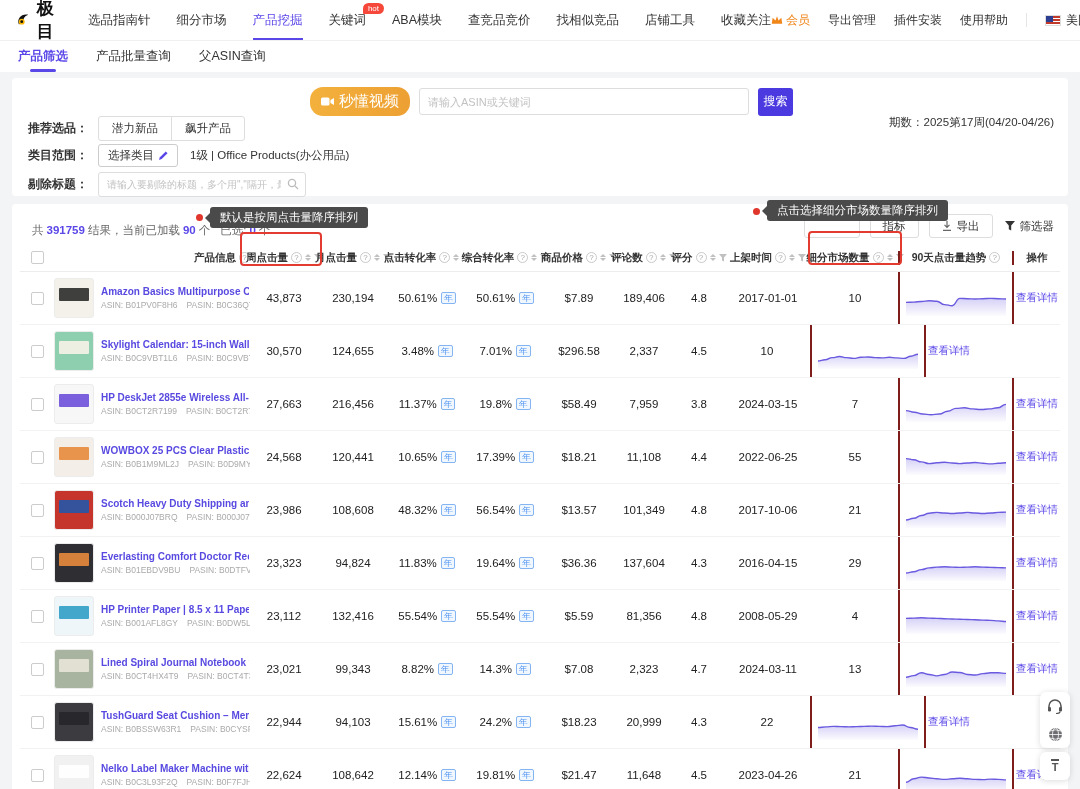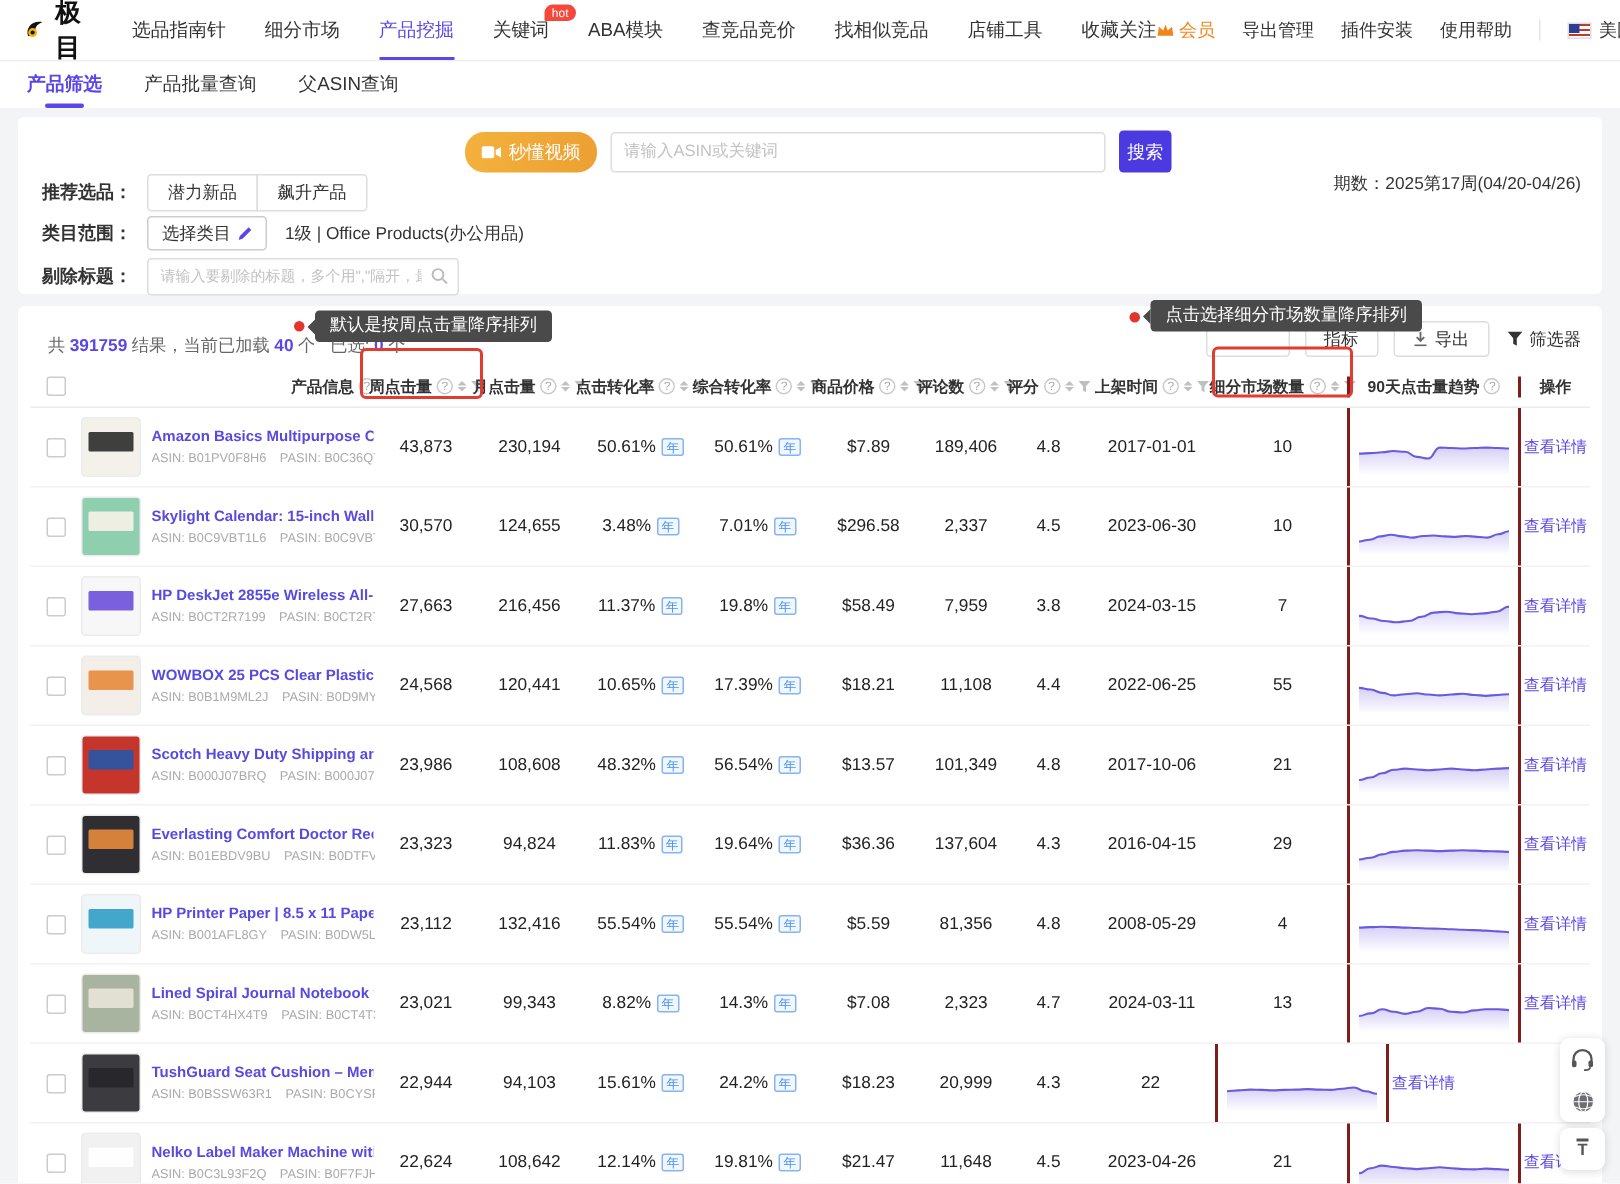--- a/index.html
+++ b/index.html
@@ -23,21 +23,21 @@
 
   
   .subtabs{height:32px;background:#fff;border-top:1px solid #f0f0f0;display:flex;gap:28px;padding:0 18px;font-size:12.5px}
   .subtab{position:relative;height:32px;line-height:30px;cursor:pointer}
   .subtab.active{color:#5a47e8;font-weight:bold}
   .subtab.active:after{content:"";position:absolute;left:50%;transform:translateX(-50%);bottom:1px;width:26px;height:3px;border-radius:2px;background:#5a47e8}
 
   
   .filter-card{position:absolute;left:12px;right:12px;top:78px;height:118px;background:#fff;border-radius:4px}
   .f-search{position:absolute;left:298px;top:9px;display:flex;align-items:center;gap:9px}
-  .video-btn{display:flex;align-items:center;gap:5px;background:linear-gradient(90deg,#f3b13c,#eda033);color:#fff;font-size:12px;border:none;border-radius:13px;padding:5px 11px;cursor:pointer}
+  .video-btn{display:flex;align-items:center;gap:5px;background:linear-gradient(90deg,#f3b13c,#eda033);color:#fff;font-size:15px;border:none;border-radius:13px;padding:5px 11px;cursor:pointer}
   .search-input{width:330px;height:27px;border:1px solid #ddd;border-radius:3px;font-size:11px;padding:0 8px;color:#333;outline:none}
   .search-input::placeholder{color:#c2c2c2}
   .search-btn{width:35px;height:28px;background:#4a3ae0;color:#fff;border:none;border-radius:3px;font-size:12px;cursor:pointer}
   .f-period{position:absolute;right:14px;top:37px;font-size:11.5px;color:#333}
   .f-row{position:absolute;left:16px;display:flex;align-items:center;font-size:12px}
   .f-label{font-weight:bold;color:#333;margin-right:10px}
   .seg-btn{border:1px solid #ddd;background:#fff;padding:4px 13px;font-size:11.5px;color:#333;cursor:pointer}
   .seg-btn:first-of-type{border-radius:3px 0 0 3px}
   .seg-btn+.seg-btn{margin-left:-1px;border-radius:0 3px 3px 0}
   .cat-btn{border:1px solid #ccc;background:#fff;border-radius:3px;padding:3px 9px;font-size:11.5px;color:#333;display:flex;align-items:center;gap:5px;cursor:pointer}
@@ -182,21 +182,21 @@
           <circle cx="5" cy="5" r="3.6" fill="none" stroke="#bbb" stroke-width="1.3"></circle>
           <line x1="8" y1="8" x2="11" y2="11" stroke="#bbb" stroke-width="1.3"></line>
         </svg>
     </span>
   </div>
 </div>
 
 <div class="table-card">
   <div class="toolbar">
     <div class="stats">
-      <span>共</span><b>391759</b><span>结果，当前已加载</span><b>40</b><span>个</span><span class="gap">已选:</span><b>0</b><span>个</span>
+      <span>共</span><b>391759</b><span>结果，当前已加载</span><b>90</b><span>个</span><span class="gap">已选:</span><b>0</b><span>个</span>
     </div>
     <div class="tb-btns">
       <button class="tb-btn covered"></button>
       <button class="tb-btn">指标</button>
       <button class="tb-btn">
         <svg width="10" height="10" viewBox="0 0 10 10">
             <path d="M5,0 V6 M2.5,3.8 L5,6.3 L7.5,3.8" stroke="#666" stroke-width="1.2" fill="none"></path>
             <line x1="1" y1="9.3" x2="9" y2="9.3" stroke="#666" stroke-width="1.2"></line>
           </svg>
         <span>导出</span>
@@ -382,21 +382,20 @@
             </span>
           </span>
         </div>
         <div class="td" style="width:68px">30,570</div>
         <div class="td" style="width:70px">124,655</div>
         <div class="td" style="width:78px">3.48%<span class="yb">年</span></div>
         <div class="td" style="width:78px">7.01%<span class="yb">年</span></div>
         <div class="td" style="width:70px">$296.58</div>
         <div class="td" style="width:60px">2,337</div>
         <div class="td" style="width:50px">4.5</div>
-        <div class="td" style="width:88px">2023-06-30</div>
         <div class="td" style="width:86px">10</div>
         <div class="td sep" style="width:114px">
           <svg width="100" height="36" viewBox="0 0 100 36">
             <defs>
               <linearGradient id="g1" x1="0" y1="0" x2="0" y2="1">
                 <stop offset="0" stop-color="#6a5ae0" stop-opacity="0.28"></stop>
                 <stop offset="1" stop-color="#6a5ae0" stop-opacity="0.02"></stop>
               </linearGradient>
             </defs>
             <path d="M0.0,28.0 C3.5,28.0 3.5,26.8 7.1,26.8 C10.7,26.8 10.7,24.6 14.3,24.6 C17.9,24.6 17.9,23.5 21.4,23.5 C25.0,23.5 25.0,24.6 28.6,24.6 C32.2,24.6 32.2,25.4 35.7,25.4 C39.3,25.4 39.3,24.3 42.9,24.3 C46.5,24.3 46.5,24.0 50.0,24.0 C53.5,24.0 53.5,24.6 57.1,24.6 C60.7,24.6 60.7,24.9 64.3,24.9 C67.8,24.9 67.8,24.3 71.4,24.3 C75.0,24.3 75.0,24.9 78.6,24.9 C82.2,24.9 82.2,25.4 85.7,25.4 C89.3,25.4 89.3,23.2 92.9,23.2 C96.5,23.2 96.5,21.2 100.0,21.2 L100,36 L0,36 Z" fill="url(#g1)"></path>

